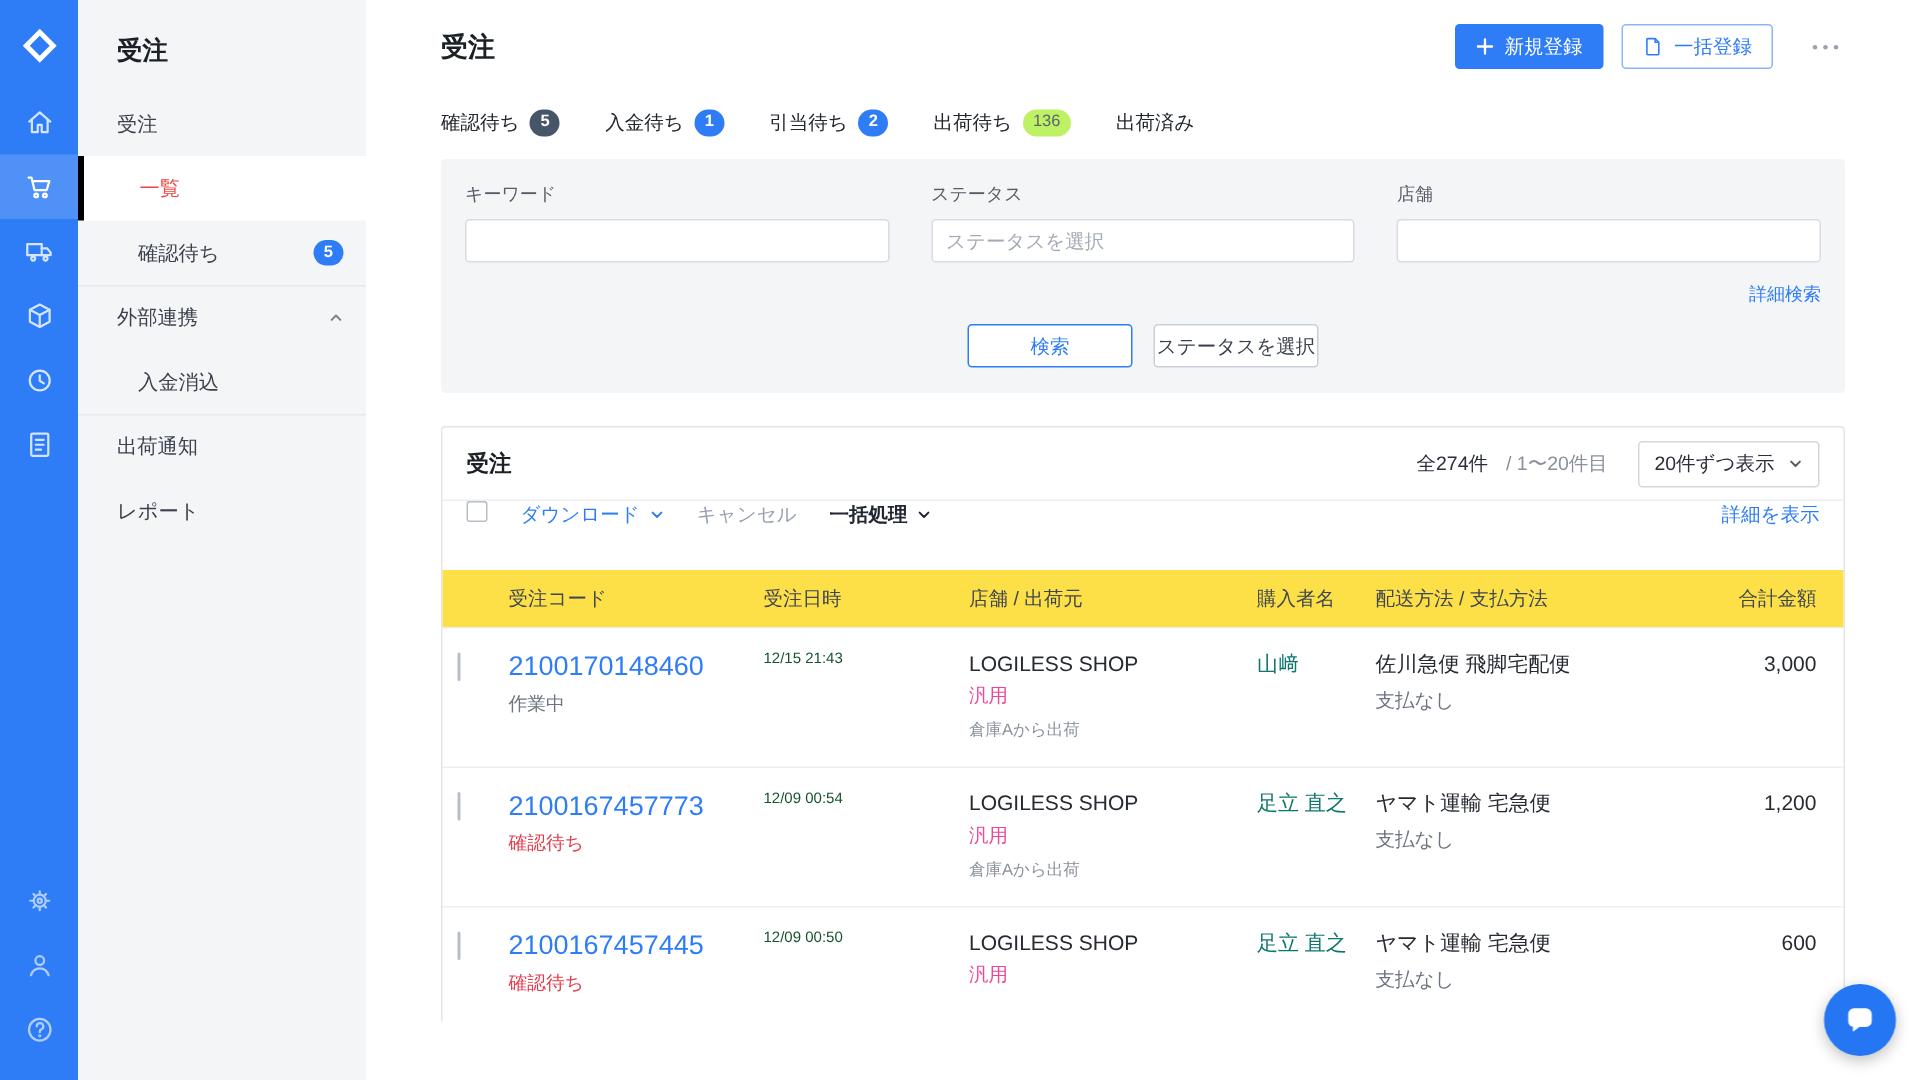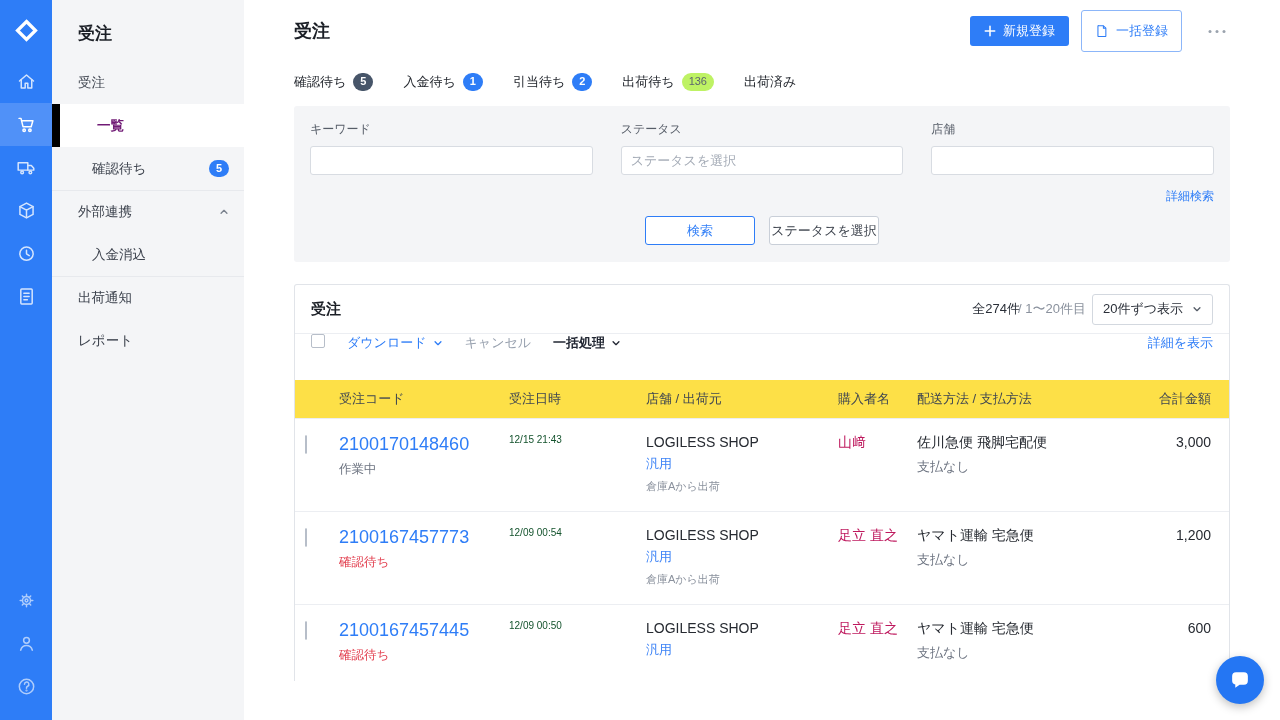--- a/index.html
+++ b/index.html
@@ -15,32 +15,32 @@
   .rail-icon.dim{opacity:.62}
   .rail-spacer{flex:1}
   .rail-pad{height:12px}
   .ric{width:21px;height:21px;fill:none;stroke:#fff;stroke-width:1.7;stroke-linecap:round;stroke-linejoin:round}
 
   
   .sidebar{width:192px;background:#f4f5f7;flex-shrink:0;display:flex;flex-direction:column}
   .sb-title{font-size:17px;font-weight:bold;color:#1b1f26;padding:22px 0 16px 26px}
   .sb-item{height:43px;display:flex;align-items:center;padding-left:26px;padding-right:15px;font-size:13.5px;color:#3c424d;cursor:pointer}
   .sb-item.lvl2{padding-left:40px}
-  .sb-item.active{background:#fff;border-left:8px solid #000000;padding-left:37px;font-weight:bold;color:#701a75}
+  .sb-item.active{background:#fff;border-left:4px solid #000000;padding-left:37px;font-weight:normal;color:#ef4444}
   .sb-item.sep-top{border-top:1px solid #e7e9ed}
   .sb-badge{margin-left:auto;background:#2e7df7;color:#fff;font-size:11px;font-weight:bold;border-radius:9px;padding:2px 7px;line-height:1.2}
   .sb-chev{margin-left:auto;color:#7a828e;display:flex}
 
   
   .main{flex:1;padding:0 50px;overflow:hidden;position:relative}
   .main-header{margin-top:16px;display:flex;align-items:center;height:30px}
   .page-title{font-size:18px;font-weight:bold;color:#1b1f26}
   .header-actions{margin-left:auto;display:flex;align-items:center;gap:12px}
   .btn-primary{height:30px;background:#2e7df7;border:none;border-radius:3px;color:#fff;font-size:13px;padding:0 14px;display:inline-flex;align-items:center;gap:7px;cursor:pointer;font-family:inherit}
-  .btn-outline{height:42px;background:#fff;border:1px solid #8cb6f9;border-radius:3px;color:#2e7df7;font-size:13px;padding:0 13px;display:inline-flex;align-items:center;gap:7px;cursor:pointer;font-family:inherit}
+  .btn-outline{height:30px;background:#fff;border:1px solid #8cb6f9;border-radius:3px;color:#2e7df7;font-size:13px;padding:0 13px;display:inline-flex;align-items:center;gap:7px;cursor:pointer;font-family:inherit}
   .more-btn{margin-left:10px;display:flex;align-items:center;cursor:pointer;padding:4px}
 
   .tabs{margin-top:18px;width:470px;display:flex;border-bottom:1px solid #dfe3e8}
   .tab{width:234px;text-align:center;padding:9px 0 10px;font-size:14px;color:#262b33;cursor:pointer;position:relative}
   .tab.active{font-weight:bold}
   .tab.active::after{content:"";position:absolute;left:0;right:0;bottom:-1px;height:3px;background:#2e7df7}
 
   .status-row{margin-top:27px;display:flex;align-items:center;gap:30px;font-size:13px;color:#22262d}
   .sf{display:flex;align-items:center;gap:7px;cursor:pointer}
   .pill{font-size:11px;font-weight:bold;color:#fff;border-radius:9px;padding:2px 7px;line-height:1.2}
@@ -56,21 +56,21 @@
   .ffield input::placeholder{color:#a4abb6}
   .adv-row{display:flex;justify-content:flex-end;margin-top:13px}
   .adv-link{color:#2e7df7;font-size:12px;cursor:pointer}
   .filter-btns{display:flex;justify-content:center;gap:14px;margin-top:11px}
   .btn-search{width:110px;height:29px;background:#fff;border:1px solid #2e7df7;color:#2e7df7;border-radius:3px;font-size:13px;cursor:pointer;font-family:inherit}
   .btn-reset{width:110px;height:29px;background:#fff;border:1px solid #c9cfd8;color:#3b414b;border-radius:3px;font-size:13px;cursor:pointer;font-family:inherit}
 
   .list-panel{margin-top:22px;border:1px solid #e1e4e9;border-bottom:none;border-radius:3px 3px 0 0;background:#fff}
   .lp-header{height:48px;display:flex;align-items:center;padding:0 16px}
   .lp-title{font-size:15px;font-weight:bold;color:#1b1f26}
-  .lp-right{margin-left:auto;display:flex;align-items:center;gap:6px}
+  .lp-right{margin-left:auto;display:flex;align-items:center;gap:20px}
   .count-total{font-size:13px;color:#2a2f38}
   .count-range{font-size:13px;color:#8a919d;margin-left:-8px}
   .page-size{display:flex;align-items:center;gap:9px;height:31px;border:1px solid #d3d8df;border-radius:3px;padding:0 10px;font-size:13px;color:#2a2f38;cursor:pointer}
   .page-size .chev{color:#565d68}
 
   .lp-actions{height:47px;display:flex;align-items:flex-start;gap:22px;padding:0 16px;border-top:1px solid #eceef2}
   .chk{width:14px;height:14px;border:1px solid #b7bec9;border-radius:2px;background:#fff;cursor:pointer;flex-shrink:0}
   .act-link{display:flex;align-items:center;gap:6px;font-size:13px;cursor:pointer}
   .act-link.blue{color:#2e7df7}
   .act-link.muted{color:#97a0ae}
@@ -80,23 +80,23 @@
   .tbl-head{display:grid;grid-template-columns:44px 170px 137px 192px 79px 214px 1fr;align-items:center;height:38px;background:#fde047;font-size:13px;color:#3f4651}
   .tbl-row{display:grid;grid-template-columns:44px 170px 137px 192px 79px 214px 1fr;align-items:start;border-top:1px solid #eceef2;padding:15px 0 17px}
   .cell-chk{padding-left:10px;padding-top:2px}
   .cell-total{text-align:right;padding-right:18px}
   .code-link{color:#2e7df7;font-size:18px;cursor:pointer;text-decoration:none}
   .row-status{font-size:12.5px;margin-top:6px}
   .st-gray{color:#6c7380}
   .st-red{color:#e23d4d}
   .c-date{font-size:10px;color:#14532d}
   .store-name{font-size:14px;color:#262a31}
-  .store-channel{font-size:13px;color:#3b82f6;margin-top:5px}
+  .store-channel{font-size:13px;color:#ec4899;margin-top:5px}
   .store-source{font-size:11px;color:#8a919d;margin-top:6px}
-  .c-buyer{font-size:14px;color:#be185d}
+  .c-buyer{font-size:14px;color:#0f766e}
   .ship-method{font-size:14px;color:#262a31}
   .ship-payment{font-size:13px;color:#6c7380;margin-top:6px}
   .c-amount{font-size:14px;color:#262a31}
 
   .chev{width:10px;height:10px;fill:none;stroke:currentColor;stroke-width:1.6;stroke-linecap:round;stroke-linejoin:round;flex-shrink:0}
 
   .chat-fab{position:fixed;right:16px;bottom:16px;width:48px;height:48px;border-radius:50%;background:#2476f3;display:flex;align-items:center;justify-content:center;box-shadow:0 3px 10px rgba(0,0,0,.25);cursor:pointer}
 </style>
 </head>
 <body>

